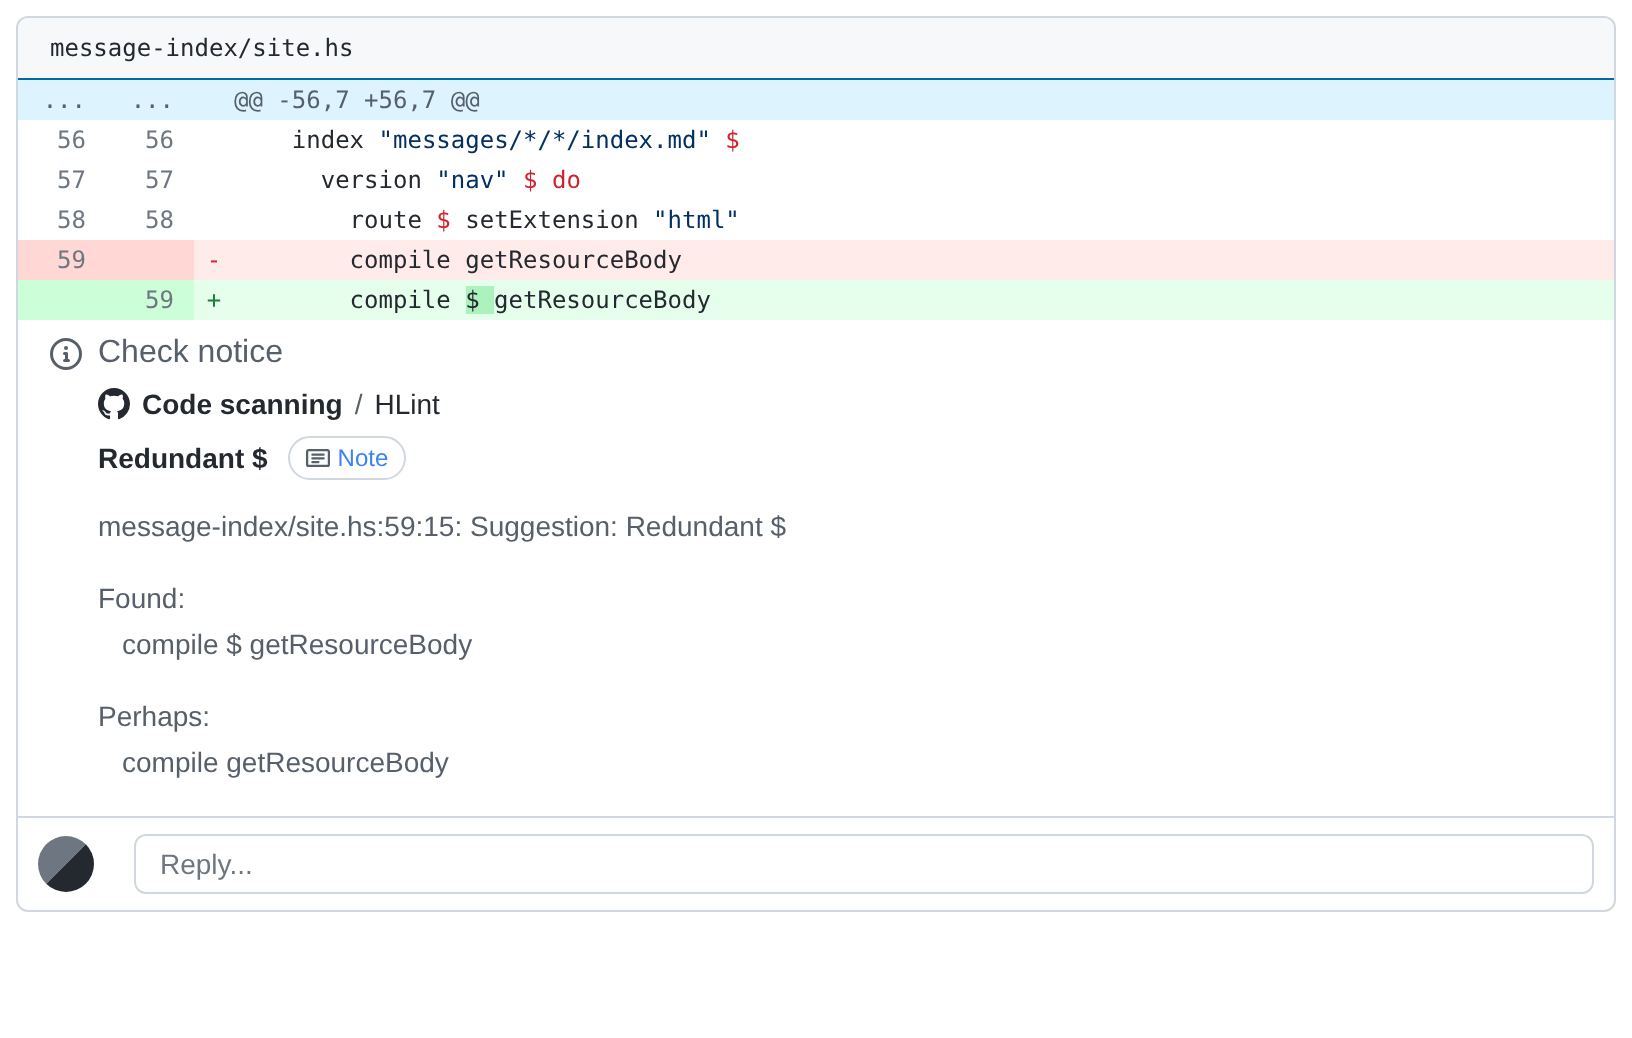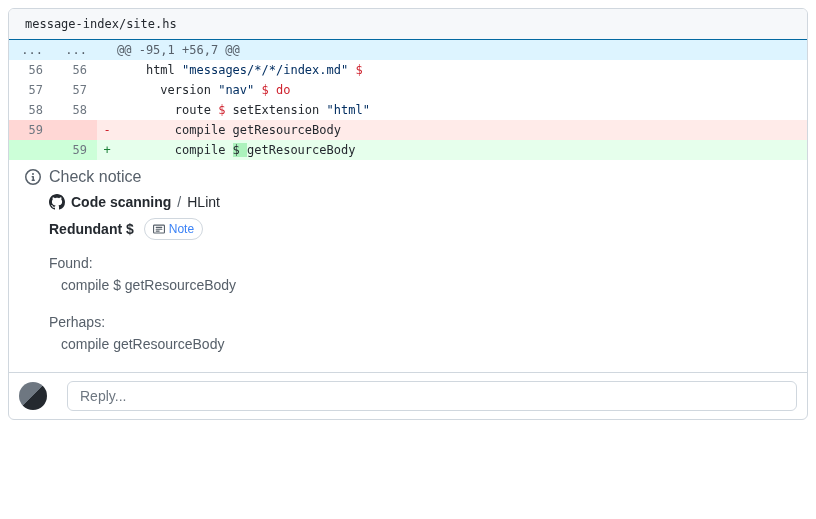--- a/index.html
+++ b/index.html
@@ -145,27 +145,27 @@
         <col class="num-col">
         <col class="num-col">
         <col style="width:20px">
         <col>
       </colgroup>
     <tbody>
       <tr class="hunk">
         <td class="num-cell">...</td>
         <td class="num-cell">...</td>
         <td class="sign-cell"></td>
-        <td class="code-cell">@@ -95,1 +56,7 @@</td>
+        <td class="code-cell">@@ -56,7 +56,7 @@</td>
       </tr>
       <tr>
         <td class="num-cell">56</td>
         <td class="num-cell">56</td>
         <td class="sign-cell"> </td>
-        <td class="code-cell"><span>    </span><span class="pl-en">html </span><span class="pl-s">"messages/*/*/index.md"</span><span> </span><span class="pl-k">$</span></td>
+        <td class="code-cell"><span>    </span><span class="pl-en">index </span><span class="pl-s">"messages/*/*/index.md"</span><span> </span><span class="pl-k">$</span></td>
       </tr>
       <tr>
         <td class="num-cell">57</td>
         <td class="num-cell">57</td>
         <td class="sign-cell"> </td>
         <td class="code-cell"><span>      </span><span class="pl-en">version </span><span class="pl-s">"nav"</span><span> </span><span class="pl-k">$</span><span> </span><span class="pl-k">do</span></td>
       </tr>
       <tr>
         <td class="num-cell">58</td>
         <td class="num-cell">58</td>
@@ -211,20 +211,21 @@
       <span class="badge-note">
         <span>
           <svg width="12" height="12" viewBox="0 0 16 16" fill="#57606a">
               <path d="M0 3.75C0 2.784.784 2 1.75 2h12.5c.966 0 1.75.784 1.75 1.75v8.5A1.75 1.75 0 0 1 14.25 14H1.75A1.75 1.75 0 0 1 0 12.25Zm1.75-.25a.25.25 0 0 0-.25.25v8.5c0 .138.112.25.25.25h12.5a.25.25 0 0 0 .25-.25v-8.5a.25.25 0 0 0-.25-.25ZM3.5 5.75a.75.75 0 0 1 .75-.75h7.5a.75.75 0 0 1 0 1.5h-7.5a.75.75 0 0 1-.75-.75Zm0 2.5a.75.75 0 0 1 .75-.75h7.5a.75.75 0 0 1 0 1.5h-7.5a.75.75 0 0 1-.75-.75Zm0 2.5a.75.75 0 0 1 .75-.75h4a.75.75 0 0 1 0 1.5h-4a.75.75 0 0 1-.75-.75Z"></path>
             </svg>
         </span>
         <span>Note</span>
       </span>
     </div>
     <div class="suggestion-body">
+      <p>message-index/site.hs:59:15: Suggestion: Redundant $</p>
       <p>
         <span>Found:</span><br>
         <span class="sug-code">compile $ getResourceBody</span>
       </p>
       <p style="margin-bottom:0">
         <span>Perhaps:</span><br>
         <span class="sug-code">compile getResourceBody</span>
       </p>
     </div>
   </div>

